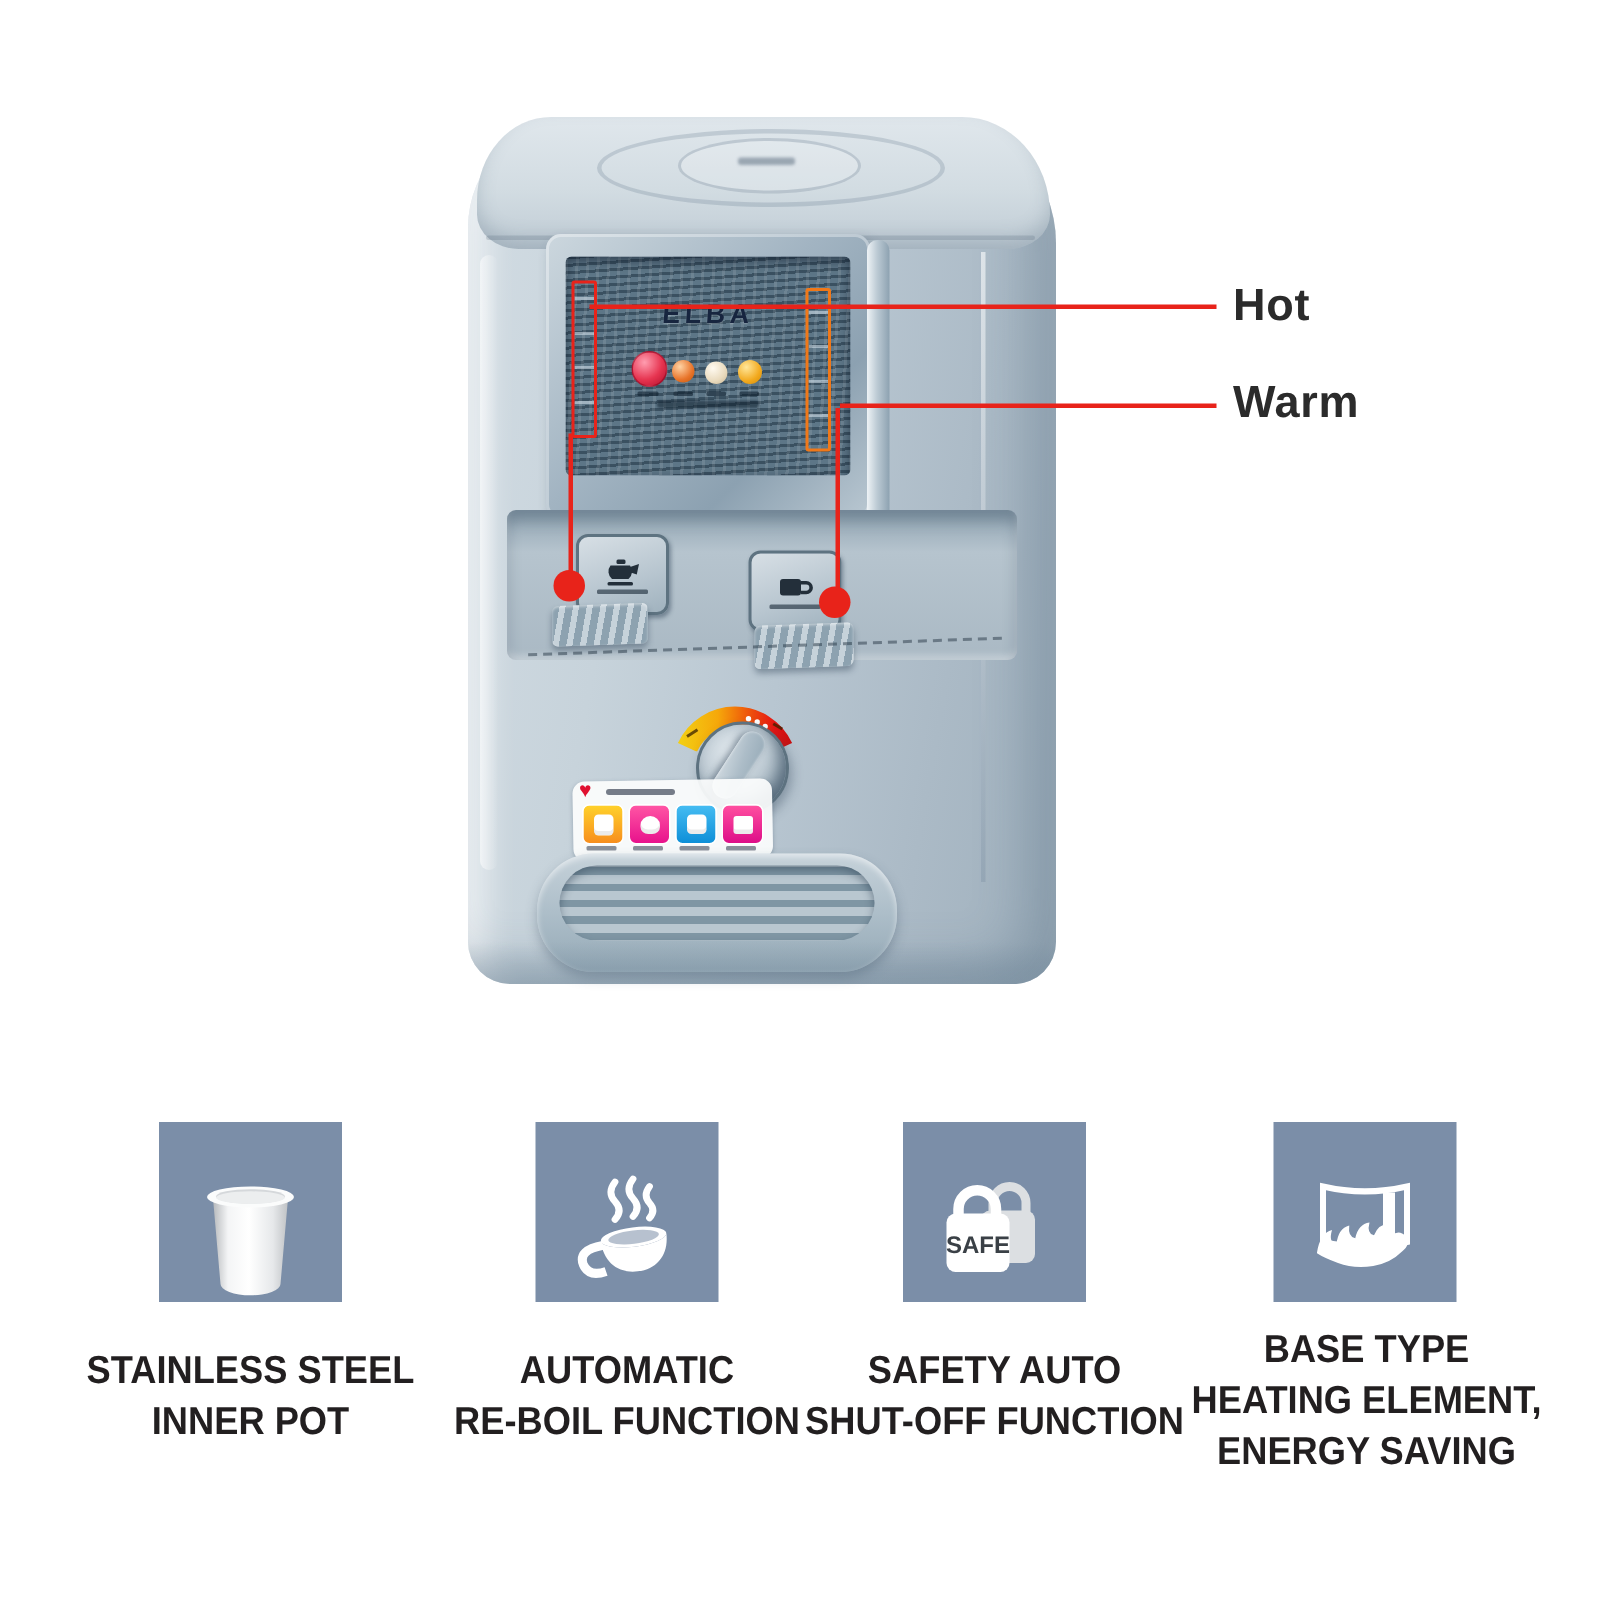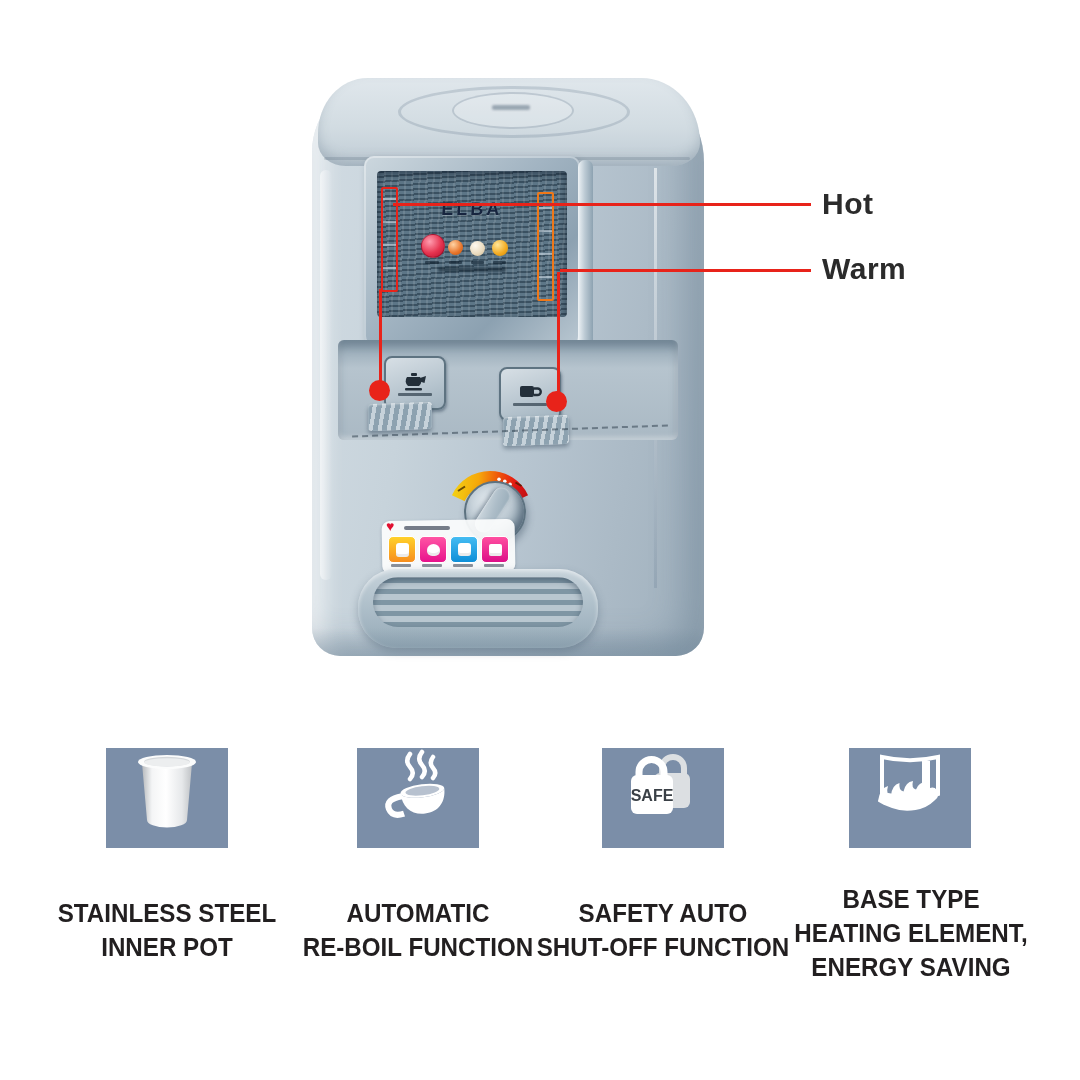--- a/index.html
+++ b/index.html
@@ -125,22 +125,22 @@
   .hot-vline{left:379px;top:289px;width:3px;height:95px;}
   .warm-vline{left:557px;top:272px;width:3px;height:122px;}
   .c-dot{width:21px;height:21px;border-radius:50%;background:#e8231a;}
   .hot-dot{left:369px;top:380px;}
   .warm-dot{left:546px;top:391px;}
   .c-label{font-size:30px;font-weight:700;color:#2b2b2b;letter-spacing:.5px;}
   .hot-label{left:822px;top:187px;}
   .warm-label{left:822px;top:252px;}
 
   
-  .tile{top:748px;width:122px;height:100px;background:#7b8ea8;
-    display:flex;align-items:flex-start;justify-content:center;}
+  .tile{top:748px;width:122px;height:120px;background:#7b8ea8;
+    display:flex;align-items:flex-end;justify-content:center;}
   .tile-1{left:106px;} .tile-2{left:357px;} .tile-3{left:602px;} .tile-4{left:849px;}
   .f-label{width:300px;text-align:center;font-size:26px;font-weight:700;line-height:1.3;
     color:#221f20;transform:scaleX(.93);white-space:pre-line;}
   .f-label-1{left:17px;top:897px;} .f-label-2{left:268px;top:897px;}
   .f-label-3{left:513px;top:897px;} .f-label-4{left:761px;top:883px;}
 </style>
 </head>
 <body>
 
 <div class="scene">

